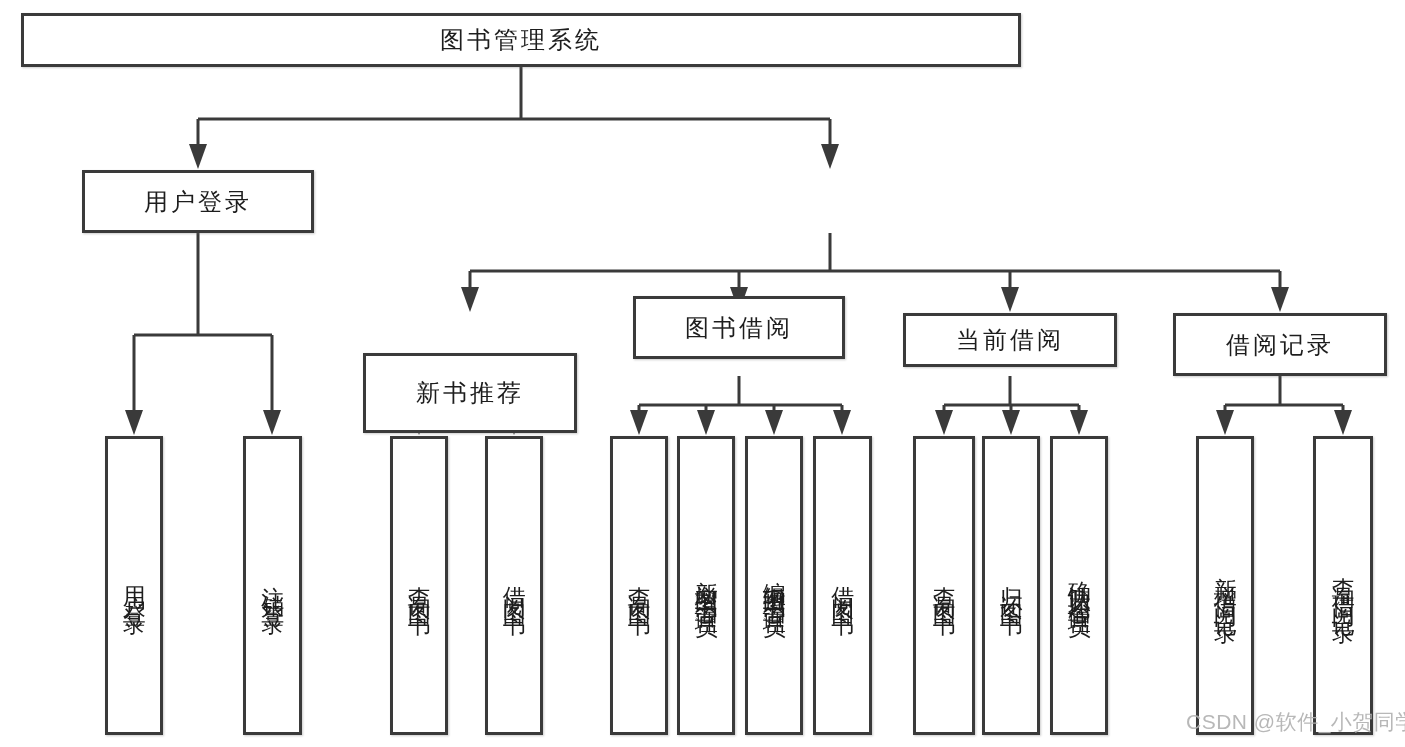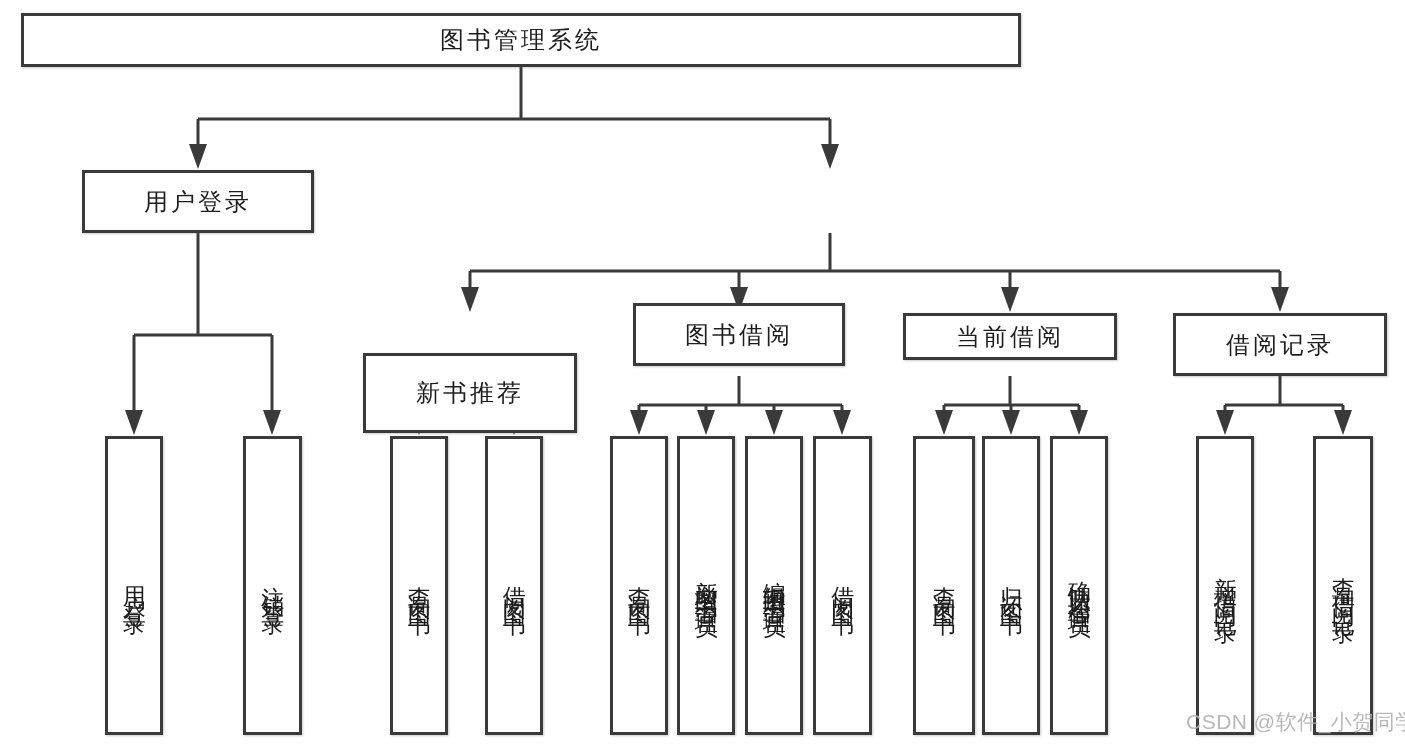--- a/index.html
+++ b/index.html
@@ -102,22 +102,22 @@
       <polygon points="1216,410 1234,410 1225,435"></polygon>
       <polygon points="1334,410 1352,410 1343,435"></polygon>
     </g>
   </svg>
 
   <div class="node" style="left:21px; top:13px; width:1000px; height:54px;text-align:right;">图书管理系统</div>
 
   <div class="node" style="left:82px; top:170px; width:232px; height:63px;">用户登录</div>
 
   <div class="node" style="left:363px; top:313px; width:214px; height:80px;margin-top:40px;">新书推荐</div>
-  <div class="node" style="left:633px; top:303px; width:212px; height:63px;">图书借阅</div>
-  <div class="node" style="left:903px; top:313px; width:214px; height:47px;">当前借阅</div>
+  <div class="node" style="left:633px; top:296px; width:212px; height:63px;">图书借阅</div>
+  <div class="node" style="left:903px; top:313px; width:214px; height:54px;">当前借阅</div>
   <div class="node" style="left:1173px; top:313px; width:214px; height:63px;">借阅记录</div>
 
   <div class="node leaf" style="left:105px; top:436px; width:58px; height:299px;">用户登录</div>
   <div class="node leaf" style="left:243px; top:436px; width:59px; height:299px;">注销登录</div>
 
   <div class="node leaf" style="left:390px; top:436px; width:58px; height:299px;">查询图书</div>
   <div class="node leaf" style="left:485px; top:436px; width:58px; height:299px;">借阅图书</div>
 
   <div class="node leaf" style="left:610px; top:436px; width:58px; height:299px;">查询图书</div>
   <div class="node leaf long" style="left:677px; top:436px; width:58px; height:299px;">新增图书（管理员）</div>

